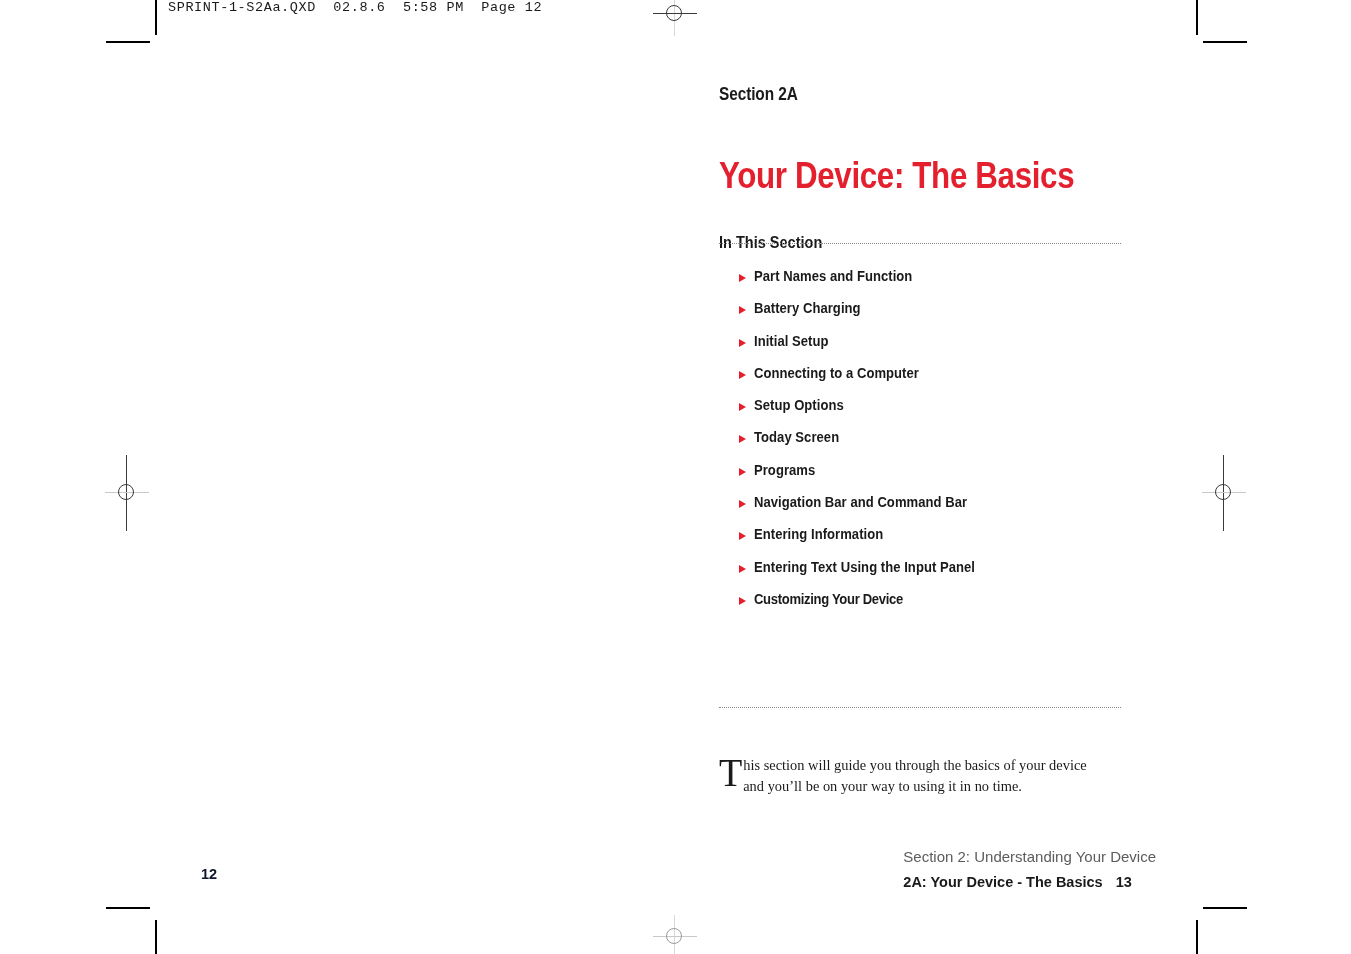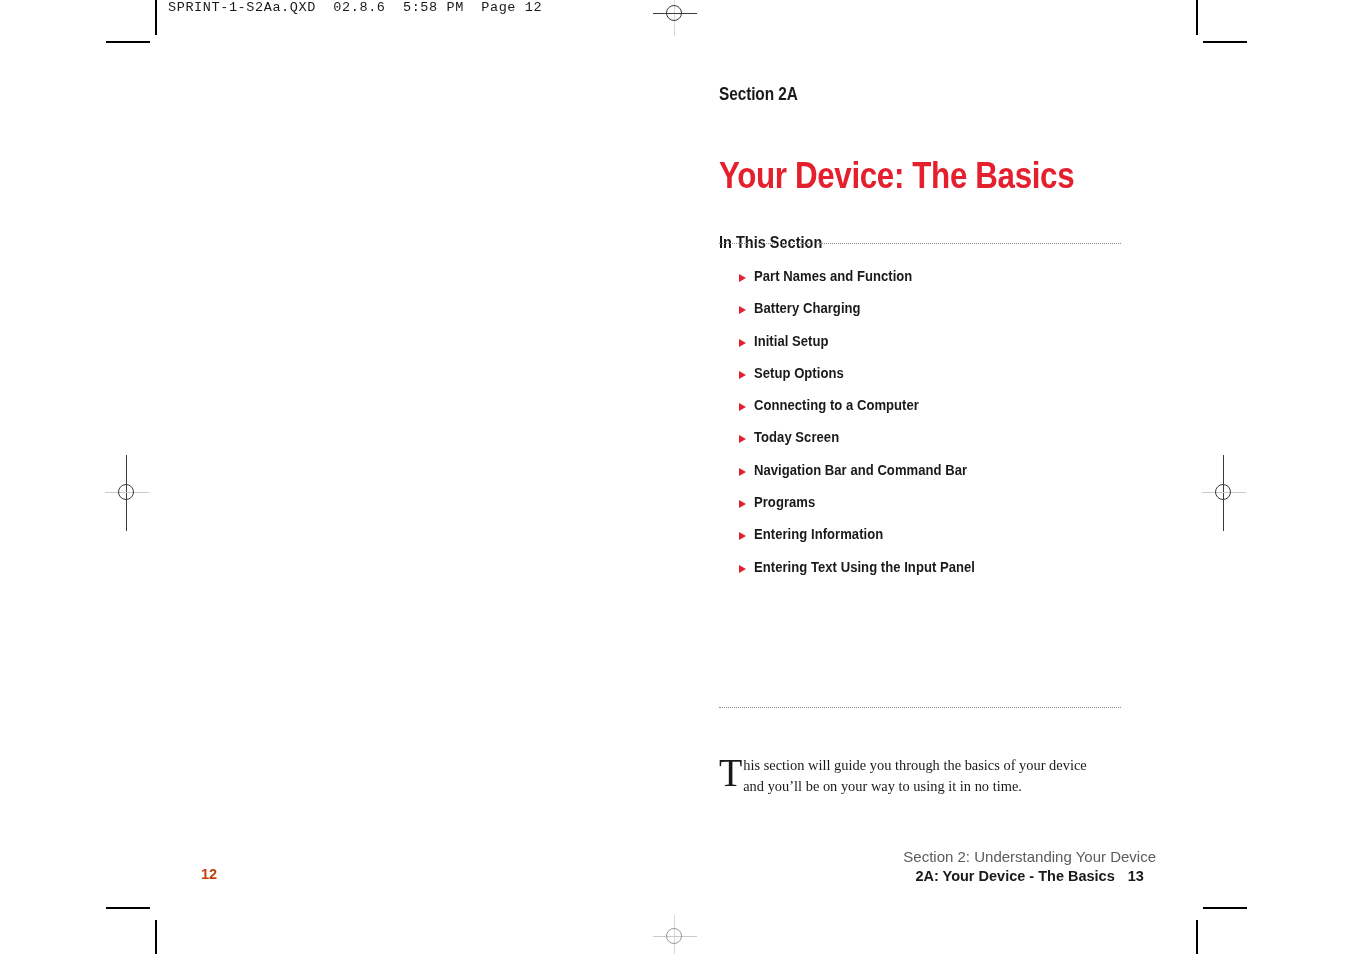--- a/index.html
+++ b/index.html
@@ -185,41 +185,41 @@
     margin-top: 2px;
   }
 
   
   .folio-left {
     position: absolute;
     left: 201px;
     top: 866px;
     font-size: 14.5px;
     font-weight: bold;
-    color: #c2410c;
+    color: #0f172a;
   }
   .footer-right {
     position: absolute;
     right: 195px;
     top: 848px;
-    text-align: center;
+    text-align: left;
     white-space: nowrap;
   }
   .footer-line1 {
     font-size: 15px;
     color: #5c5c5c;
     letter-spacing: 0px;
     line-height: 18px;
   }
   .footer-line2 {
     font-size: 14.5px;
     font-weight: bold;
     color: #1a1a1a;
     line-height: 18px;
-    margin-top: 1px;
+    margin-top: 7px;
   }
   .folio-right {
     display: inline-block;
     margin-left: 13px;
   }
 </style>
 </head>
 <body>
 
 <div id="page">
@@ -280,45 +280,49 @@
       <li class="toc-item">
         <span class="bullet-tri"></span>
         <span class="toc-label">Battery Charging</span>
       </li>
       <li class="toc-item">
         <span class="bullet-tri"></span>
         <span class="toc-label">Initial Setup</span>
       </li>
       <li class="toc-item">
         <span class="bullet-tri"></span>
+        <span class="toc-label">Connecting to a Computer</span>
+      </li>
+      <li class="toc-item">
+        <span class="bullet-tri"></span>
         <span class="toc-label">Setup Options</span>
       </li>
       <li class="toc-item">
         <span class="bullet-tri"></span>
-        <span class="toc-label">Connecting to a Computer</span>
-      </li>
-      <li class="toc-item">
-        <span class="bullet-tri"></span>
         <span class="toc-label">Today Screen</span>
       </li>
       <li class="toc-item">
         <span class="bullet-tri"></span>
+        <span class="toc-label">Programs</span>
+      </li>
+      <li class="toc-item">
+        <span class="bullet-tri"></span>
         <span class="toc-label">Navigation Bar and Command Bar</span>
       </li>
       <li class="toc-item">
         <span class="bullet-tri"></span>
-        <span class="toc-label">Programs</span>
-      </li>
-      <li class="toc-item">
-        <span class="bullet-tri"></span>
         <span class="toc-label">Entering Information</span>
       </li>
       <li class="toc-item">
         <span class="bullet-tri"></span>
         <span class="toc-label">Entering Text Using the Input Panel</span>
+      </li>
+      <li class="toc-item">
+        <span class="bullet-tri"></span>
+        <span class="toc-label" style="letter-spacing:-0.35px;">Customizing Your Device</span>
       </li>
     </ul>
 
     <div class="rule-dotted rule-bottom"></div>
 
     <p class="intro"><span class="dropcap">T</span><span>his section will guide you through the basics of your device and you’ll be on your way to using it in no time.</span></p>
 
   </div>
 
   <div class="folio-left">12</div>

